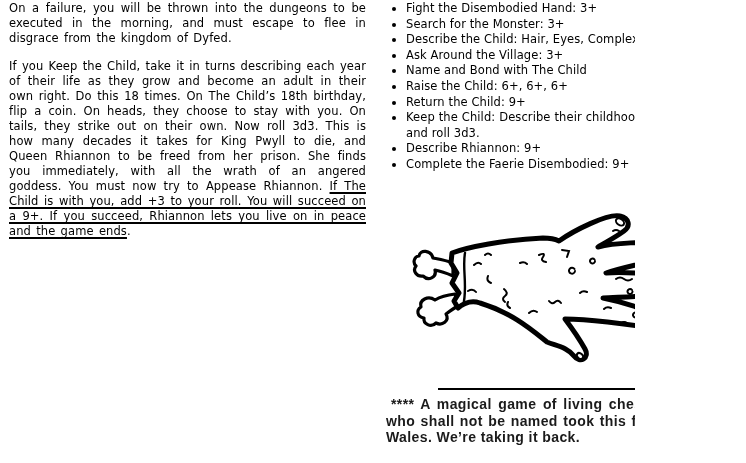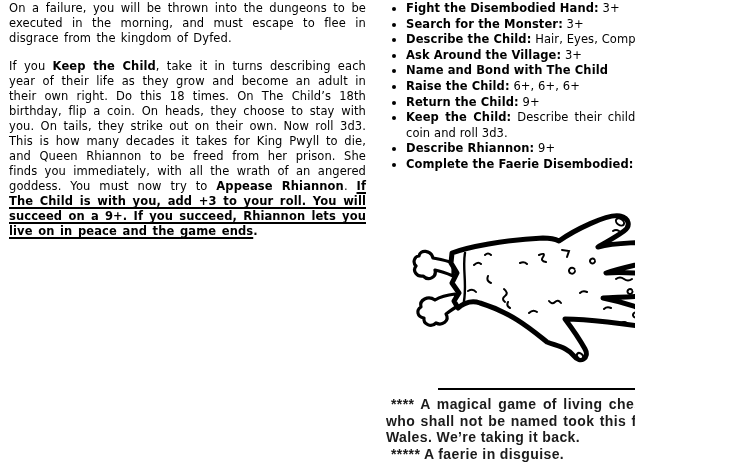--- a/index.html
+++ b/index.html
@@ -15,21 +15,21 @@
   
   .col-left {
     position:absolute; left:9px; top:1px; width:357px;
     font-size:11.5px; line-height:15px;
     text-align:justify; word-spacing:1.5px; letter-spacing:.1px;
   }
   .col-left p { margin:0; }
   .para-gap { margin-top:13px !important; }
   .heading-line { margin-top:14px !important; font-weight:bold; }
   .u { text-decoration:underline; text-underline-offset:2px; text-decoration-thickness:1.5px; }
-  .b { font-weight:bold; }
+  .b { font-weight:normal; }
   
   .actions {
     position:absolute; left:389px; top:1px; width:349px;
     list-style:disc outside; padding-left:17px;
     font-size:11.5px; line-height:15.6px;
     text-align:justify; letter-spacing:.1px;
   }
   .actions li { margin:0; }
   
   .hand-wrap { position:absolute; left:408px; top:203px; width:290px; height:168px; }
@@ -130,16 +130,15 @@
                M230,112 a2.5,2.5 0 1 1 -0.5,-1.5
                M205,28 q3,-2 6,0
                M231,52 q3,-2 6,1
                M213,120 q3,-2 6,0" fill="none" stroke="#000" stroke-width="2" stroke-linecap="round"></path>
     </svg>
   </div>
 
   <div class="footnote-rule"></div>
   <div class="footnotes">
     <p>**** A magical game of living chess. The TERF who shall not be named took this from Medieval Wales. We’re taking it back.</p>
-    <p>***** A faerie in disguise.</p>
   </div>
 
 </div>
 
 </body></html>

